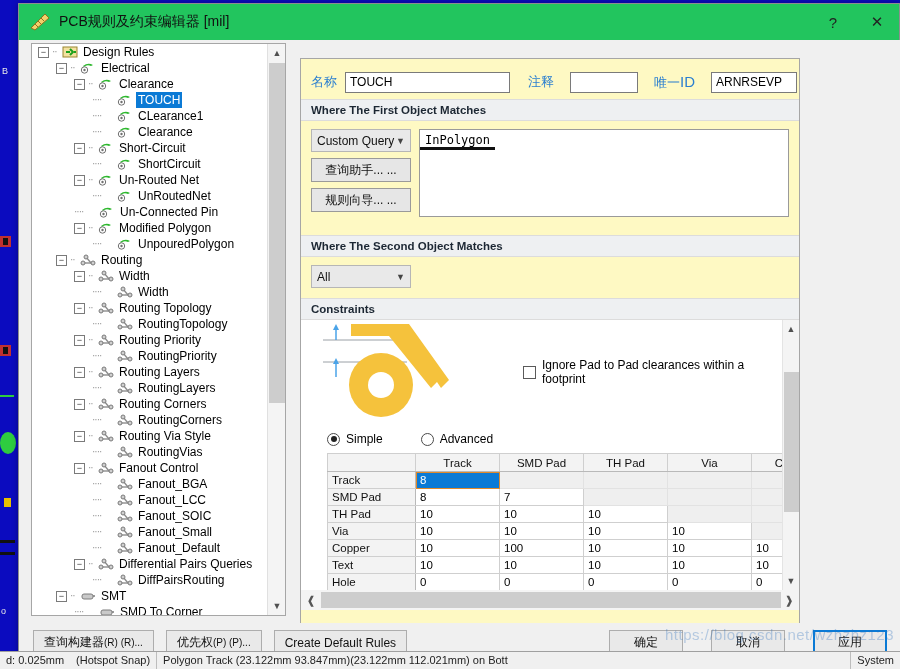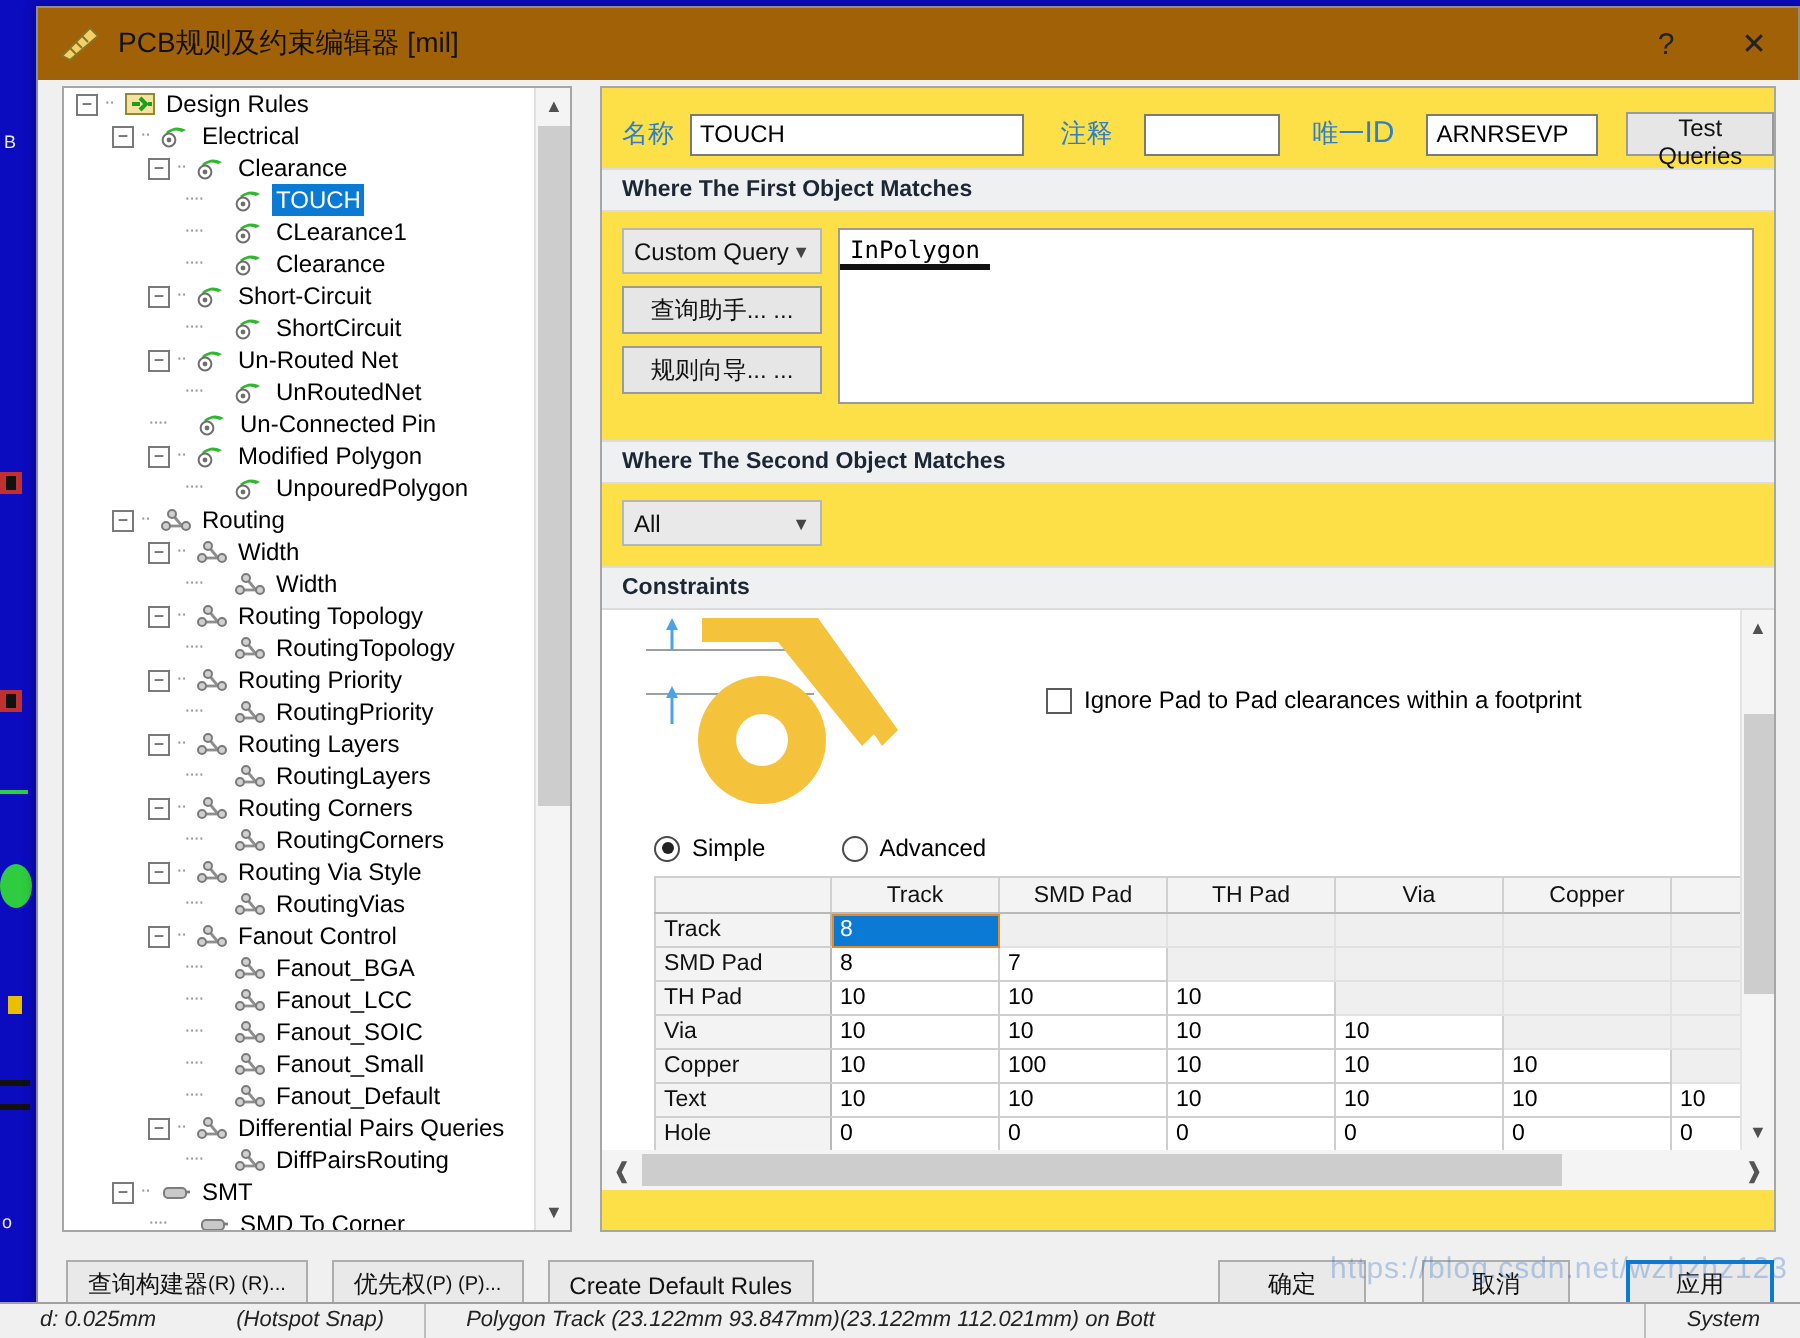--- a/index.html
+++ b/index.html
@@ -13,29 +13,29 @@
   .bd-red{position:absolute;background:#c03030;}
   .bd-green{position:absolute;background:#2ecc40;}
   .bd-black{position:absolute;background:#111;}
   .bd-yellow{position:absolute;background:#e8c000;}
   .bd-text{position:absolute;color:#e8e8e8;font-size:9px;}
 
   
   #statusbar{position:absolute;left:0;bottom:0;width:900px;height:17px;
     background:#f0f0f0;border-top:1px solid #a0a0a0;font-size:11px;color:#222;
     display:flex;align-items:flex-start;overflow:hidden;}
-  #statusbar .sb-cell{padding:1px 20px;white-space:nowrap;line-height:14px;font-style:italic;}
+  #statusbar .sb-cell{padding:1px 6px;white-space:nowrap;line-height:14px;}
   #statusbar .sb-sep{width:1px;background:#bdbdbd;height:17px;}
   #statusbar .sb-spring{flex:1;}
 
   
   #dialog{position:absolute;left:18px;top:3px;width:882px;height:659px;
     background:#f0f0f0;border:1px solid #8e8e8e;box-sizing:border-box;
     box-shadow:0 0 6px rgba(0,0,0,.35);}
-  #titlebar{height:36px;background:#a16207;display:flex;align-items:center;
+  #titlebar{height:36px;background:#22c55e;display:flex;align-items:center;
     border-bottom:1px solid #f97316;}
   #title-icon{width:22px;height:18px;margin-left:10px;margin-right:8px;flex:0 0 auto;}
   #title-text{font-size:14px;color:#111;flex:1;white-space:nowrap;}
   .tb-btn{width:44px;height:36px;display:flex;align-items:center;justify-content:center;
     font-size:15px;color:#222;cursor:default;}
 
   
   #dialog-body{position:absolute;left:0;top:36px;width:882px;height:585px;background:#f0f0f0;}
 
   
@@ -53,22 +53,22 @@
   .tnode.sel .tlabel{background:#0b7ad5;color:#fff;}
 
   
   #tree-vsb{position:absolute;right:0;top:0;width:18px;height:571px;background:#f4f4f4;
     border-left:1px solid #e0e0e0;box-sizing:border-box;}
   .sb-arrow{width:18px;height:18px;display:flex;align-items:center;justify-content:center;
     color:#505050;font-size:9px;background:#f4f4f4;}
   #tree-vsb-thumb{position:absolute;left:1px;top:19px;width:16px;height:340px;background:#cdcdcd;}
 
   
-  #right-panel{position:absolute;left:281px;top:3px;width:588px;height:573px;
-    background:#fde047;border:1px solid #a6a6a6;box-sizing:border-box;overflow:hidden;}
+  #right-panel{position:absolute;left:281px;top:18px;width:500px;height:573px;
+    background:#fef9c3;border:1px solid #a6a6a6;box-sizing:border-box;overflow:hidden;}
 
   .row-name{display:flex;align-items:center;height:34px;padding:0 0 0 10px;margin-top:6px;}
   .lbl-blue{color:#2b7fd0;font-size:13px;margin-right:8px;white-space:nowrap;}
   .lbl-blue .sm{font-size:15px;}
   .tinput{border:1px solid #7a7a7a;background:#fff;height:21px;box-sizing:border-box;
     font-family:"Liberation Sans",sans-serif;font-size:12px;padding:0 4px;color:#000;}
   .btn{border:1px solid #9a9a9a;background:#e6e6e6;font-family:"Liberation Sans",sans-serif;
     font-size:12px;color:#111;height:22px;padding:0 8px;box-sizing:border-box;cursor:default;}
 
   .sec-head{height:20px;background:#eef0f2;border-top:1px solid #dcdcdc;

